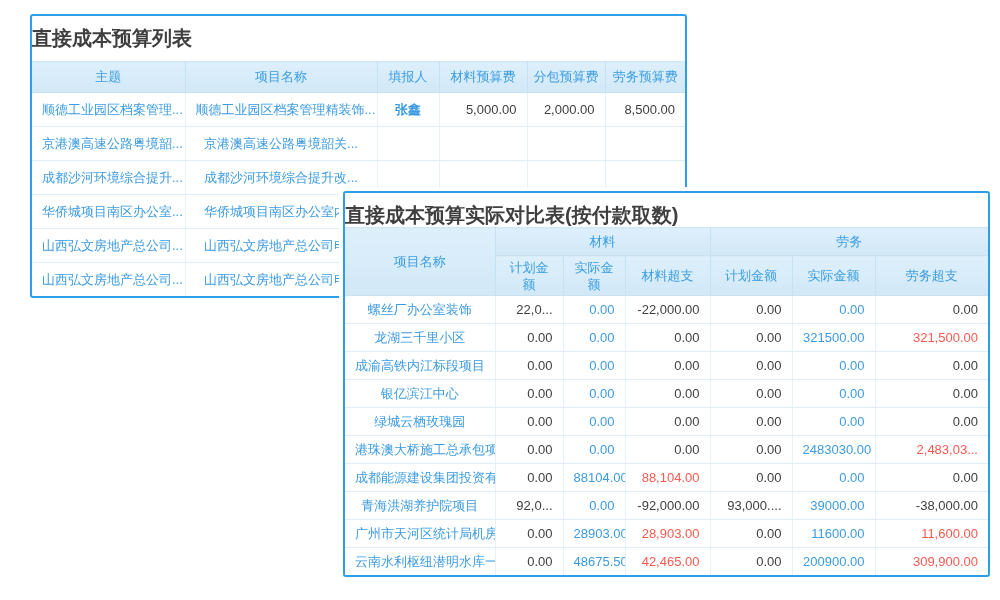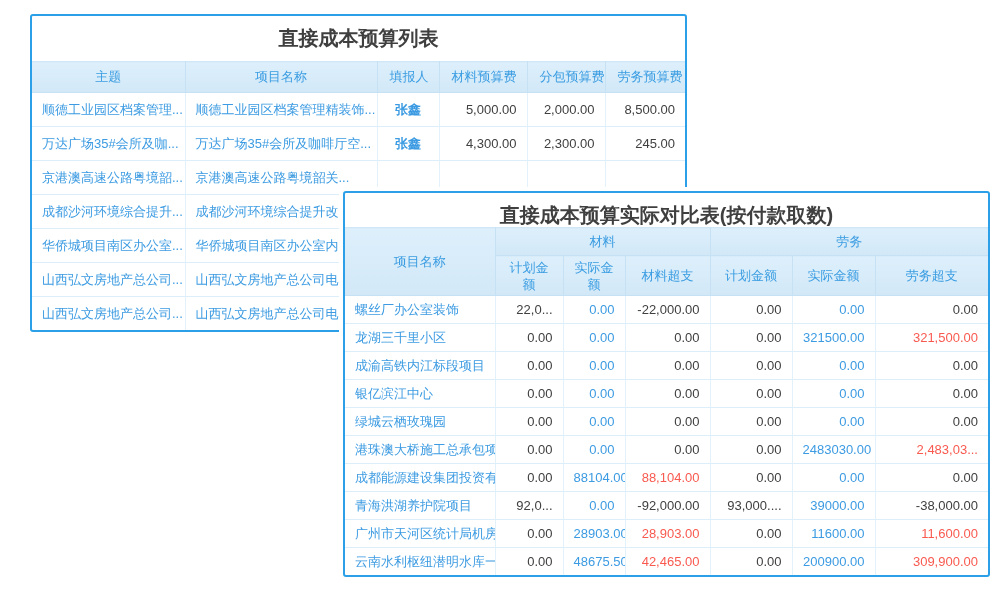--- a/index.html
+++ b/index.html
@@ -1,39 +1,39 @@
 <!DOCTYPE html>
 <html><head>
 <meta charset="utf-8">
 <style>
   html,body{margin:0;padding:0;background:#fff;}
   body{width:1000px;height:600px;position:relative;overflow:hidden;
        font-family:"Liberation Sans","DejaVu Sans",sans-serif;}
   .panel{position:absolute;background:#fff;border:2px solid #2ba0e8;border-radius:3px;box-sizing:border-box;}
   .p1{left:30px;top:14px;width:657px;}
   .p2{left:343px;top:191px;width:647px;z-index:2;box-shadow:0 0 0 4px #ffffff;}
-  .panel-title{text-align:center;font-weight:bold;color:#3f3f3f;font-size:20px;}
+  .panel-title{font-weight:bold;color:#3f3f3f;font-size:20px;}
   .p1 .panel-title{height:45px;line-height:45px;}
   .p2 .panel-title{height:34px;line-height:44px;}
   table{width:100%;border-collapse:collapse;table-layout:fixed;font-size:13px;}
   th{background:linear-gradient(#ddeffb,#d2e8f7);color:#3b9de2;font-weight:normal;
-     border-right:1px solid #c6e1f4;border-bottom:1px solid #c6e1f4;padding:0 12px;
+     border-right:1px solid #c6e1f4;border-bottom:1px solid #c6e1f4;padding:0 6px;
      white-space:nowrap;overflow:hidden;}
   .tbl2 th.wrap{white-space:normal;line-height:17px;padding:0 10px;}
   thead tr:first-child th{border-top:1px solid #cfe7f7;}
   tr>*:last-child{border-right:none;}
   td{border-right:1px solid #e3f1fb;border-bottom:1px solid #dceefa;color:#404040;
      white-space:nowrap;overflow:hidden;padding:0 10px;}
   tbody tr:last-child td{border-bottom:none;}
   .tbl1 th{height:30px;}
   .tbl1 td{height:33px;}
   .tbl2 th.grp{height:27px;margin-top:42px;}
   .tbl2 th.sub{height:39px;}
   .tbl2 td{height:27px;}
-  .lt{text-align:left;margin-left:12px;}
+  .lt{text-align:center;margin-left:12px;}
   .ct{text-align:center;font-weight:bold;}
   .num{text-align:right;}
   .lnk{color:#3c9be2;cursor:pointer;}
   .blue{color:#3c9be2;cursor:pointer;}
   .red{color:#f95a50;}
 </style>
 </head>
 <body>
 
 <div class="panel p1">
@@ -60,28 +60,20 @@
     <tbody>
       <tr>
         <td class="lt lnk">顺德工业园区档案管理...</td>
         <td class="lt lnk">顺德工业园区档案管理精装饰...</td>
         <td class="ct lnk">张鑫</td>
         <td class="num">5,000.00</td>
         <td class="num">2,000.00</td>
         <td class="num">8,500.00</td>
       </tr>
       <tr>
-        <td class="lt lnk">万达广场35#会所及咖...</td>
-        <td class="lt lnk">万达广场35#会所及咖啡厅空...</td>
-        <td class="ct lnk">张鑫</td>
-        <td class="num">4,300.00</td>
-        <td class="num">2,300.00</td>
-        <td class="num">245.00</td>
-      </tr>
-      <tr>
         <td class="lt lnk">京港澳高速公路粤境韶...</td>
         <td class="lt lnk">京港澳高速公路粤境韶关...</td>
         <td class="ct lnk"></td>
         <td class="num"></td>
         <td class="num"></td>
         <td class="num"></td>
       </tr>
       <tr>
         <td class="lt lnk">成都沙河环境综合提升...</td>
         <td class="lt lnk">成都沙河环境综合提升改...</td>

